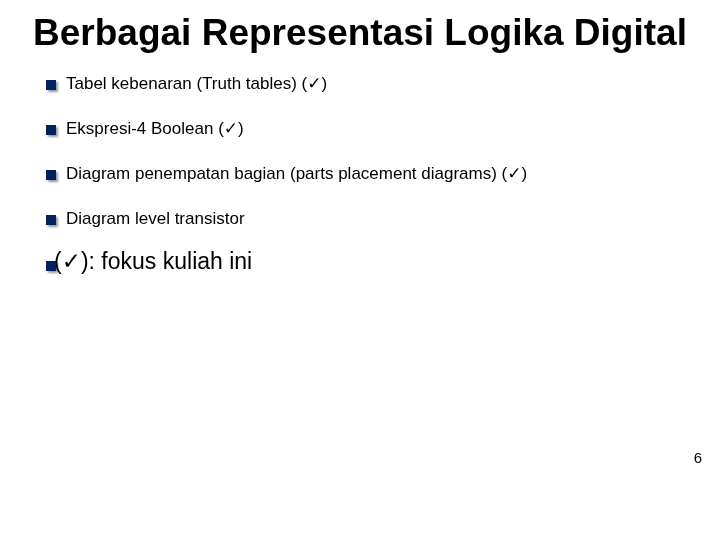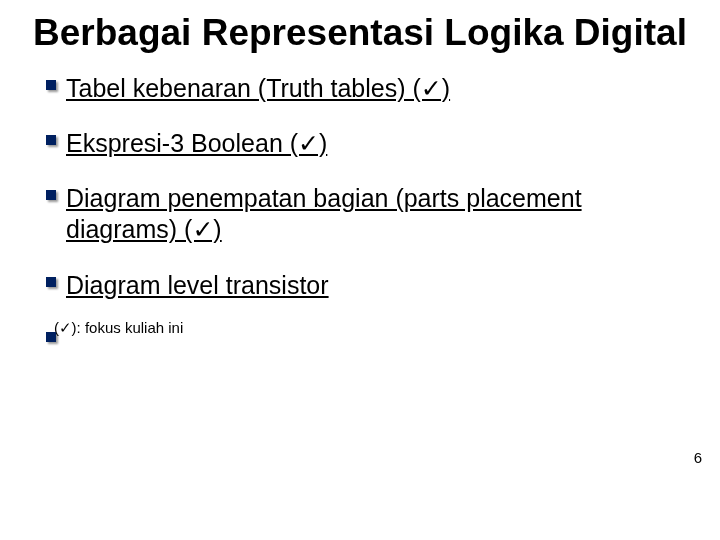--- a/index.html
+++ b/index.html
@@ -1,38 +1,38 @@
 <!DOCTYPE html>
 <html><head>
 <meta charset="utf-8">
 <style>
   * { margin: 0; padding: 0; box-sizing: border-box; }
   html, body { width: 720px; height: 540px; background: #fff; font-family: Arial, Helvetica, sans-serif; color: #000; }
   .slide { width: 720px; height: 480px; position: relative; padding: 12px 28px 0 28px; }
   .title { font-size: 37px; text-align: center; line-height: 1.15; margin: 0 auto 18px auto; }
   .bullets { list-style: none; padding-left: 18px; }
-  .bullets li { position: relative; font-size: 25px; line-height: 1.25; margin-bottom: 24px; padding-left: 20px; text-decoration: underline; }
+  .bullets li { position: relative; font-size: 17px; line-height: 1.25; margin-bottom: 24px; padding-left: 20px; }
   .bullets li .bullet-box { position: absolute; left: 0; top: 7px; width: 10px; height: 10px; background: #002060; box-shadow: 2px 2px 2px rgba(0,0,0,0.4); }
-  .footnote { font-size: 15px; padding-left: 26px; margin-top: -6px; }
+  .footnote { font-size: 23px; padding-left: 26px; margin-top: -6px; }
   .pagenum { position: absolute; right: 18px; bottom: 14px; font-size: 15px; color: #000; }
 </style>
 </head>
 <body>
 
 <div class="slide">
   <h1 class="title">Berbagai Representasi Logika Digital</h1>
 
   <ul class="bullets">
     <li>
       <span class="bullet-box"></span>
       <span>Tabel kebenaran (Truth tables) (✓)</span>
     </li>
     <li>
       <span class="bullet-box"></span>
-      <span>Ekspresi-3 Boolean (✓)</span>
+      <span>Ekspresi-4 Boolean (✓)</span>
     </li>
     <li>
       <span class="bullet-box"></span>
       <span>Diagram penempatan bagian (parts placement diagrams) (✓)</span>
     </li>
     <li>
       <span class="bullet-box"></span>
       <span>Diagram level transistor</span>
     </li>
     <li>

